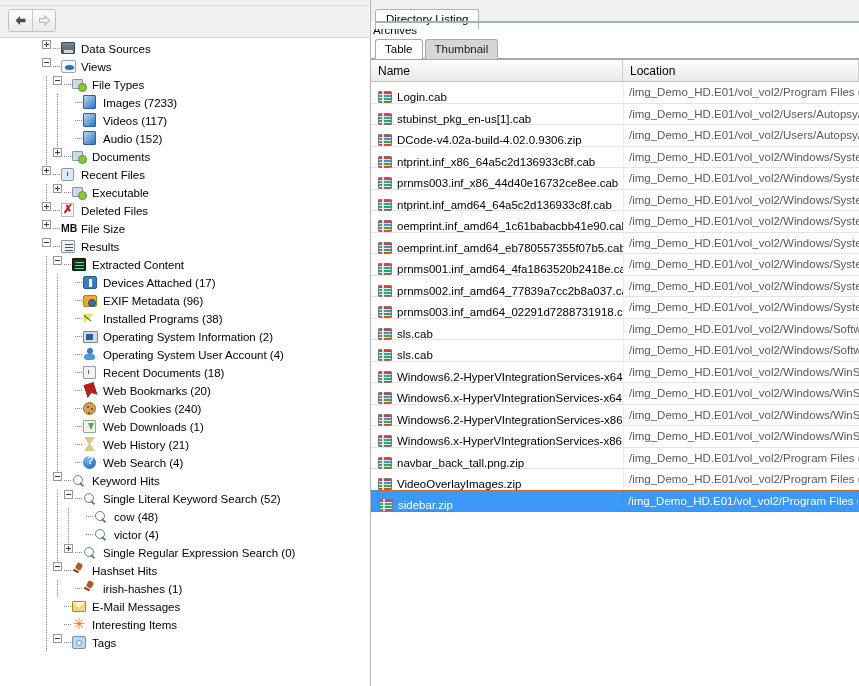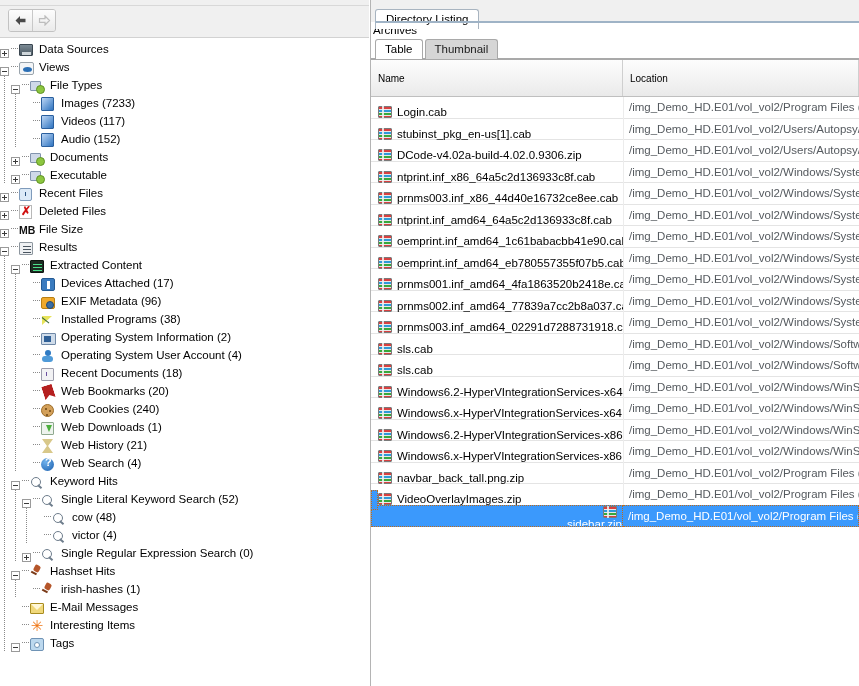--- a/index.html
+++ b/index.html
@@ -51,23 +51,24 @@
 
   #tree-wrap {
     flex: 1;
     overflow: hidden;
     position: relative;
     background: #fff;
     padding-top: 2px;
   }
   .trow {
     height: 18px;
-    display: flex; align-items: flex-end;
+    display: flex; align-items: flex-start;
     white-space: nowrap;
     position: relative;
+    padding-left: 42px;
   }
   .tlabel { font-size: 11.5px; color: #000; line-height: 18px; }
   .tlabel.sel { background: #e2e2e2; padding: 0 2px; }
   .ticon { width: 16px; height: 16px; margin-right: 4px; flex: none; position: relative; }
   .toggle {
     width: 9px; height: 9px; flex: none;
     border: 1px solid #9a9a9a; background: #fff;
     position: relative; margin-right: 2px; cursor: pointer;
   }
   .toggle::before {
@@ -197,24 +198,24 @@
     cursor: pointer;
     position: relative;
     line-height: 14px;
   }
   .vtab.active { background: #ffffff; z-index: 2; }
   .vtab.inactive { background: #d6d6d6; color: #1b1b1b; margin-left: 2px; }
   #vtab-line { position:absolute; left:0; right:0; bottom:0; height:1px; background:#a9a9a9;}
 
   #table-area { flex: 1; background: #fff; position: relative; overflow: hidden; border-top:1px solid #a9a9a9;}
   #thead {
-    height: 37px; display: flex;
+    height: 22px; display: flex;
     background: linear-gradient(#fdfdfd,#eaeaea);
     border-bottom: 1px solid #bfbfbf;
-    font-size: 10px;
+    font-size: 12px;
   }
   .th {
     display: flex; align-items: center;
     padding-left: 7px;
     border-right: 1px solid #cfcfcf;
     overflow: hidden;
   }
   .th-name { width: 252px; flex: none; }
   .th-loc { flex: 1; }
   #tbody { position: relative; }
@@ -223,21 +224,21 @@
     display: flex;
     border-bottom: 1px solid #e4e4e4;
     font-size: 11.5px;
     align-items: center;
     cursor: default;
   }
   .drow.selected .cell-name,
   .drow.selected .cell-loc {
     background: #3b99fc; color: #ffffff;
   }
-  .drow.selected .cell-name { border: 1px dotted #c06a18; flex-direction: column; }
+  .drow.selected .cell-name { border: 1px dotted #c06a18; }
   .drow.selected .cell-loc { border: 1px dotted #c06a18; border-left: none;}
   .cell-name {
     width: 252px; flex: none;
     display: flex; align-items: flex-end;
     padding-left: 7px;
     height: 21.5px;
     overflow: hidden; white-space: nowrap;
   }
   .cell-loc {
     flex: 1; height: 21.5px;
@@ -353,35 +354,35 @@
           <div class="trow">
             <span class="vline"></span>
             <span class="toggle plus"></span>
             <span class="dots"></span>
             <span class="ticon">
               <span class="ic-ftype" style="display: block; position: relative;"></span>
             </span>
             <span class="tlabel">Documents</span>
           </div>
           <div class="trow">
-            <span class="vline"></span>
             <span class="toggle plus"></span>
             <span class="dots"></span>
             <span class="ticon">
+              <span class="ic-clock" style="display: block; position: relative;"></span>
+            </span>
+            <span class="tlabel">Recent Files</span>
+          </div>
+          <div class="trow">
+            <span class="vline"></span>
+            <span class="toggle plus"></span>
+            <span class="dots"></span>
+            <span class="ticon">
               <span class="ic-ftype" style="display: block; position: relative;"></span>
             </span>
             <span class="tlabel">Executable</span>
-          </div>
-          <div class="trow">
-            <span class="toggle plus"></span>
-            <span class="dots"></span>
-            <span class="ticon">
-              <span class="ic-clock" style="display: block; position: relative;"></span>
-            </span>
-            <span class="tlabel">Recent Files</span>
           </div>
           <div class="trow">
             <span class="toggle plus"></span>
             <span class="dots"></span>
             <span class="ticon">
               <span class="ic-delx" style="display: block; position: relative;"></span>
             </span>
             <span class="tlabel">Deleted Files</span>
           </div>
           <div class="trow">

